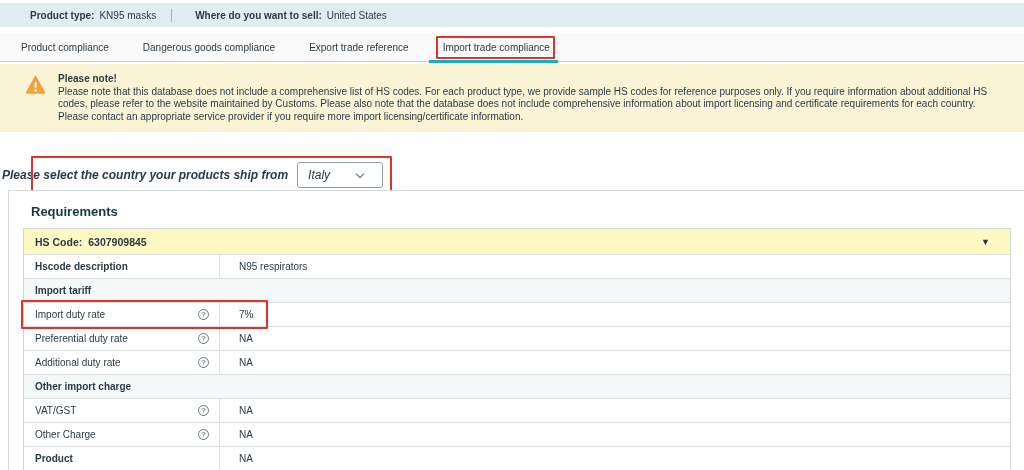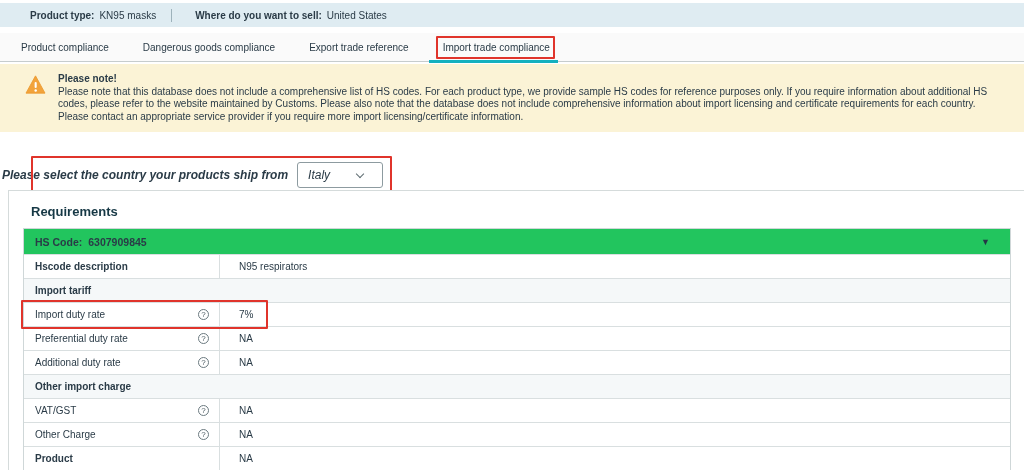--- a/index.html
+++ b/index.html
@@ -98,21 +98,21 @@
   .req-heading {
     margin: 13px 0 0 22px;
     font-size: 13px; font-weight: bold; color: #163845;
   }
   .req-table {
     position: absolute; top: 37px; left: 14px; width: 988px;
     border: 1px solid #cfd7d8;
     font-size: 10px;
   }
   .hs-header {
-    height: 25px; background: #22c55e;
+    height: 25px; background: #fef9c3;
     display: flex; align-items: center; justify-content: space-between;
     padding: 0 20px 0 11px;
     font-weight: bold; font-size: 10.5px;
     cursor: pointer;
   }
   .hs-left span { margin-right: 6px; }
   .caret { font-size: 9px; color: #253746; }
 
   .trow {
     position: relative;

